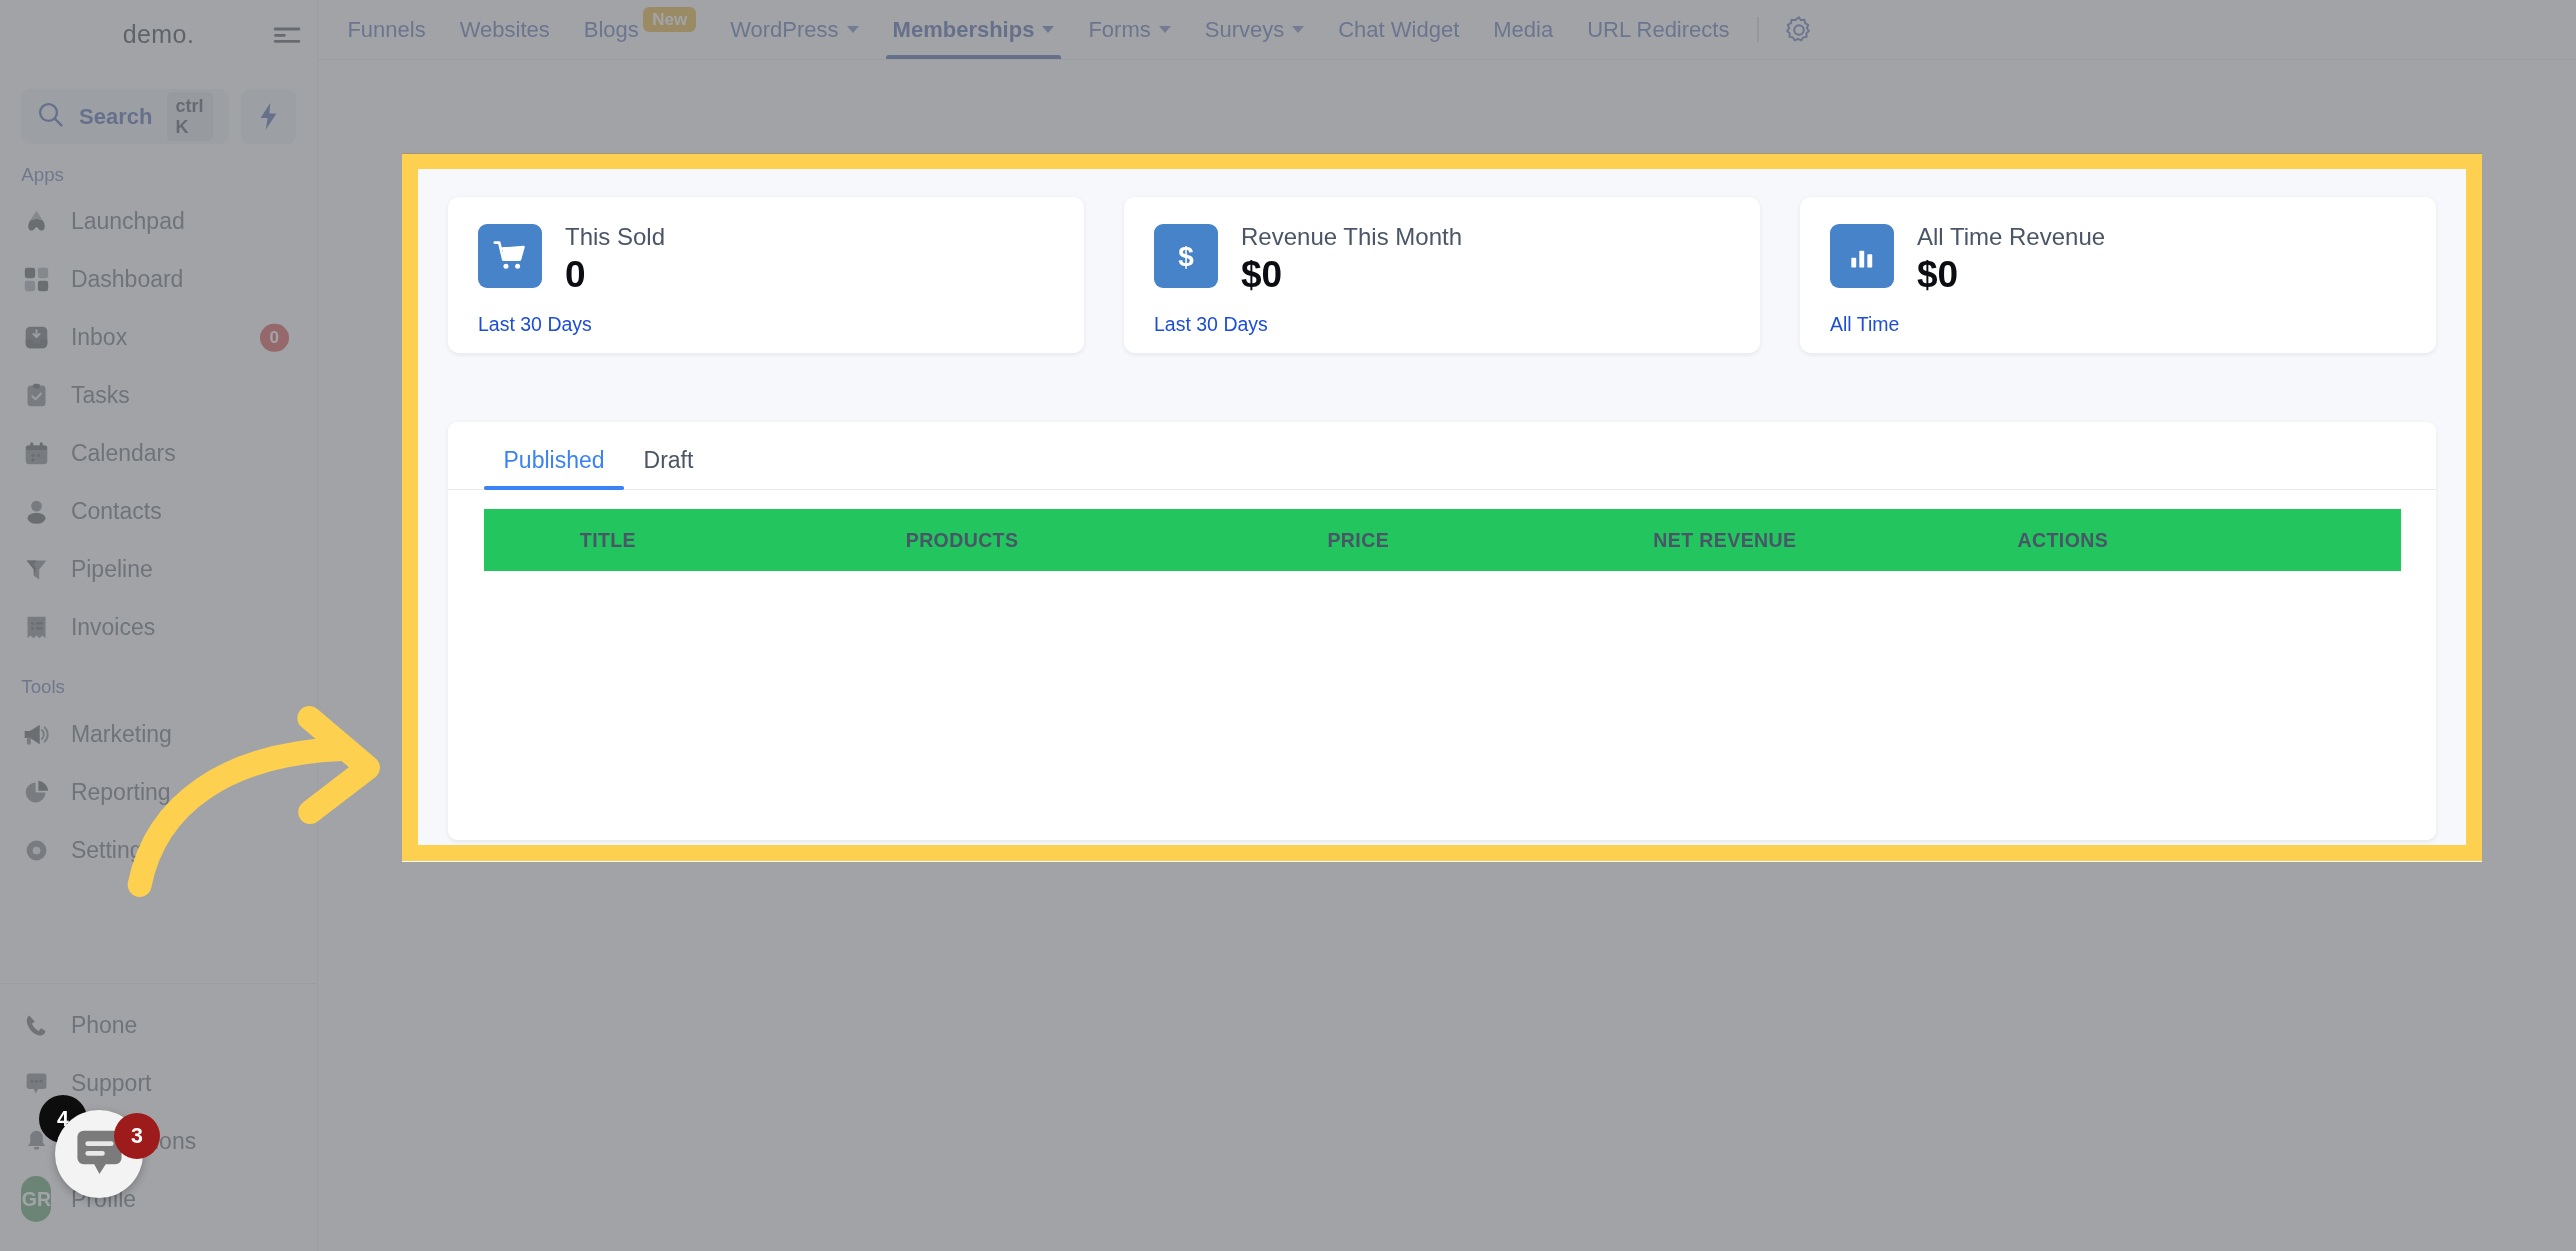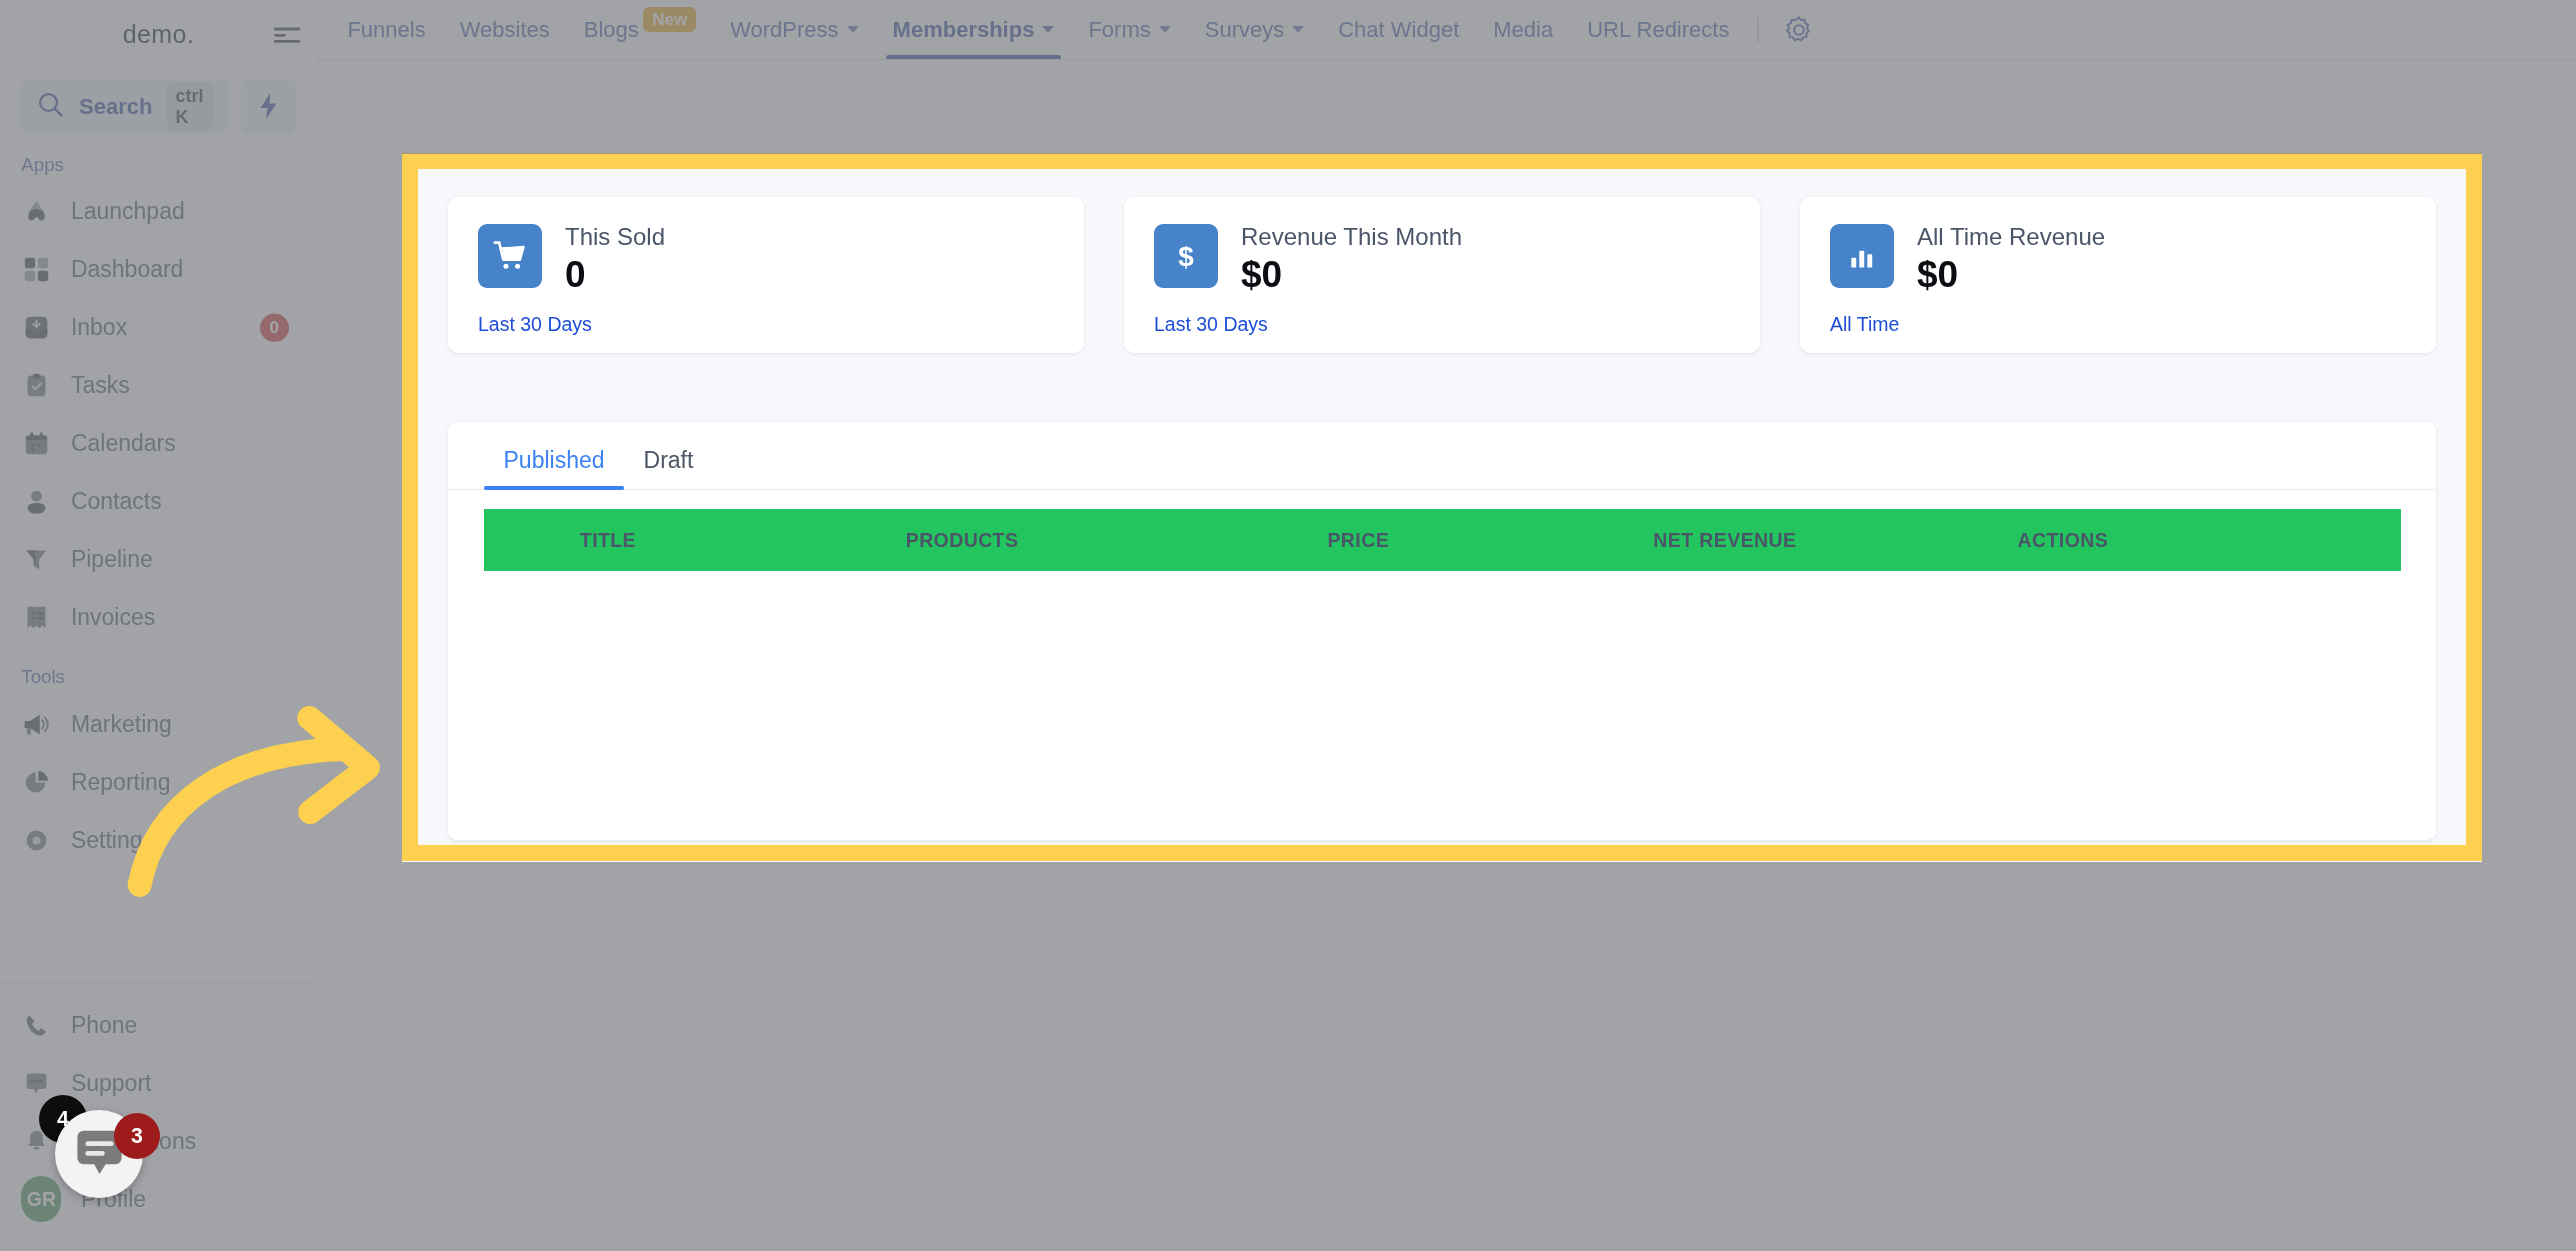--- a/index.html
+++ b/index.html
@@ -26,21 +26,21 @@
   }
   .sb-logo {
     font-family:"Liberation Sans", sans-serif;
     font-size:25px; letter-spacing:0.4px; color:#111827; font-weight:400;
   }
   .sb-collapse {
     position:absolute; right:14.2px; top:19.5px; width:32px; height:32px;
     display:flex; align-items:center; justify-content:center; cursor:pointer;
   }
   .sb-search-row {
-    display:flex; align-items:flex-start; gap:12.4px; padding:0 21.3px; margin-top:10px;
+    display:flex; align-items:flex-start; gap:12.4px; padding:0 21.3px; margin-top:20px;
   }
   .sb-search {
     flex:1; height:55px; background:#eef1f8; border-radius:9px;
     display:flex; align-items:center; padding:0 16px; gap:14.2px; cursor:text;
   }
   .sb-search .mag { flex:0 0 auto; }
   .sb-search .lbl { font-size:22px; color:#2b4a9b; font-weight:700; flex:1; }
   .sb-search .kbd {
     background:#d9dde6; color:#2f3542; font-size:18px; font-weight:700;
     padding:3.6px 9px; border-radius:5.3px;
@@ -50,21 +50,21 @@
     display:flex; align-items:center; justify-content:center; cursor:pointer;
   }
   .sb-section {
     font-size:18.7px; color:#4f63a5; padding:19.5px 0 7.1px 21.3px; font-weight:400;
   }
   .sb-list { padding:0 9px; }
   .sb-item {
     display:flex; align-items:center; gap:19.5px; height:58px; padding:0 12.4px;
     border-radius:7.1px; cursor:pointer; position:relative;
   }
-  .sb-item .ico { width:40px; height:30px; flex:0 0 30px; display:flex; align-items:center; justify-content:center; }
+  .sb-item .ico { width:30px; height:30px; flex:0 0 30px; display:flex; align-items:center; justify-content:center; }
   .sb-item .txt { font-size:23px; color:#4b5563; white-space:nowrap; }
   .sb-badge {
     position:absolute; right:19.5px; top:50%; transform:translateY(-50%);
     min-width:28.4px; height:28.4px; border-radius:14.2px; background:#d32f2f;
     color:#fff; font-size:17px; font-weight:700;
     display:flex; align-items:center; justify-content:center; padding:0 8px;
   }
   .sb-spacer { flex:1; }
   .sb-bottom { border-top:0.9px solid #e6e9ee; padding:12.4px 9px 23px 9px; }
   .sb-avatar {

